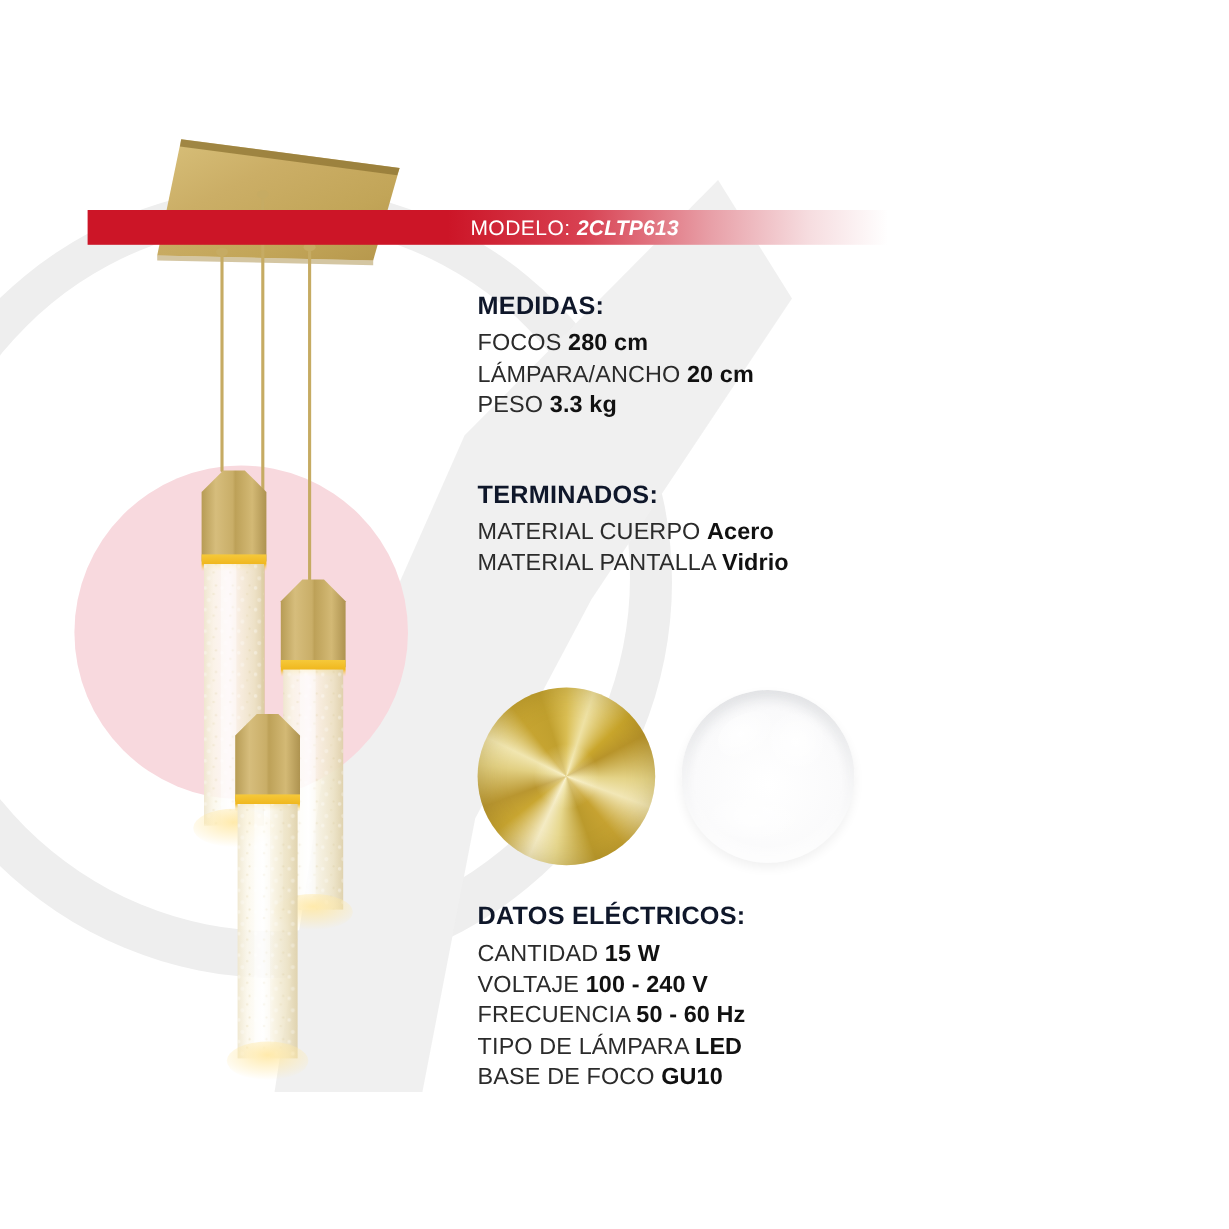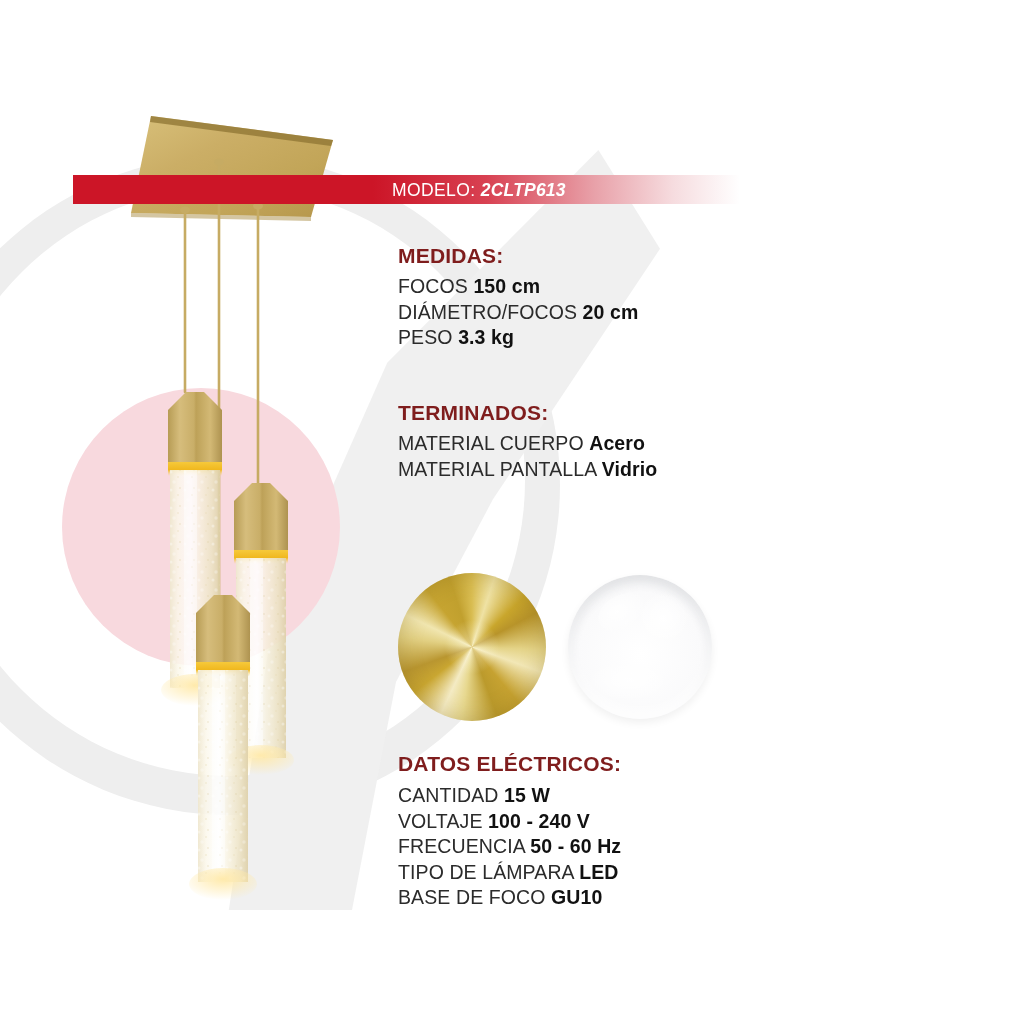--- a/index.html
+++ b/index.html
@@ -43,21 +43,21 @@
   }
   .banner-text b{font-weight:bold;font-style:italic;letter-spacing:.2px;}
 
   
   .product{position:absolute;left:0;top:0;width:400px;height:1024px;}
   .rods line{stroke:#c6ab63;}
 
   
   .spec{position:absolute;left:398px;color:#231f20;}
   .heading{
-    font-weight:bold;font-size:21px;letter-spacing:.2px;color:#7f1d1d;white-space:nowrap;
+    font-weight:bold;font-size:21px;letter-spacing:.2px;color:#0f172a;white-space:nowrap;
   }
   .row{
     font-size:19.5px;line-height:25.5px;color:#2b2b2b;white-space:nowrap;letter-spacing:.1px;
   }
   .row b{font-weight:bold;color:#111;}
 
   #medidas-heading{top:244px;}
   #medidas-list{top:274px;}
   #terminados-heading{top:401px;}
   #materiales-list{top:431px;}
@@ -202,24 +202,24 @@
   <div class="banner"></div>
   <div class="banner-text">
     <span>MODELO:</span>
     <b>2CLTP613</b>
   </div>
 
   <div class="spec heading" id="medidas-heading">MEDIDAS:</div>
   <div class="spec" id="medidas-list">
     <div class="row">
       <span>FOCOS</span>
-      <b>150 cm</b>
-    </div>
-    <div class="row">
-      <span>DIÁMETRO/FOCOS</span>
+      <b>280 cm</b>
+    </div>
+    <div class="row">
+      <span>LÁMPARA/ANCHO</span>
       <b>20 cm</b>
     </div>
     <div class="row">
       <span>PESO</span>
       <b>3.3 kg</b>
     </div>
   </div>
 
   <div class="spec heading" id="terminados-heading">TERMINADOS:</div>
   <div class="spec" id="materiales-list">

